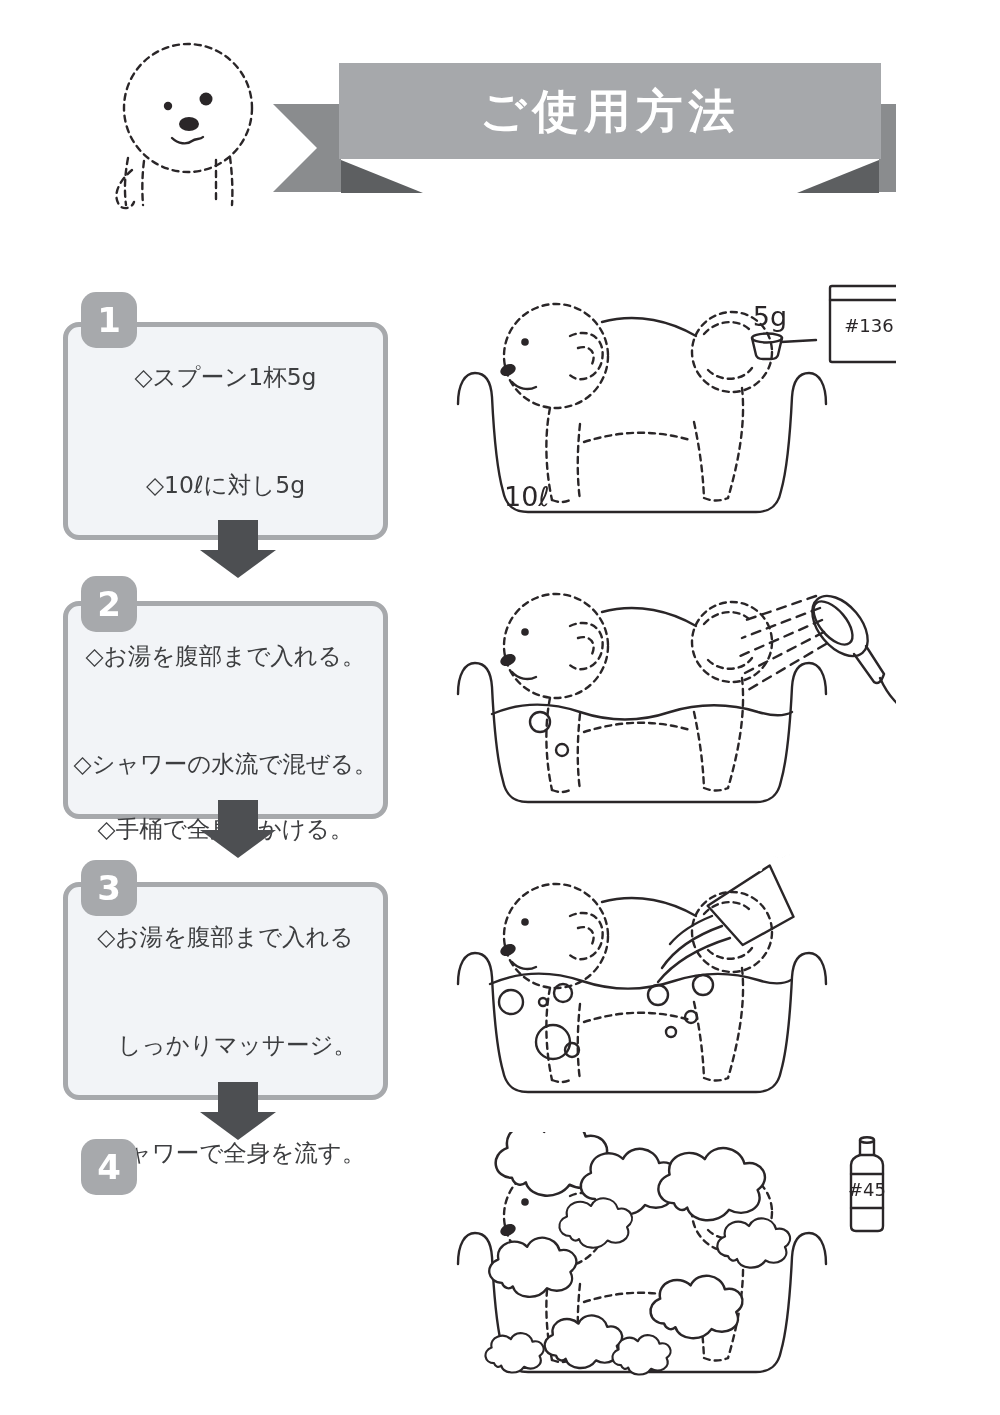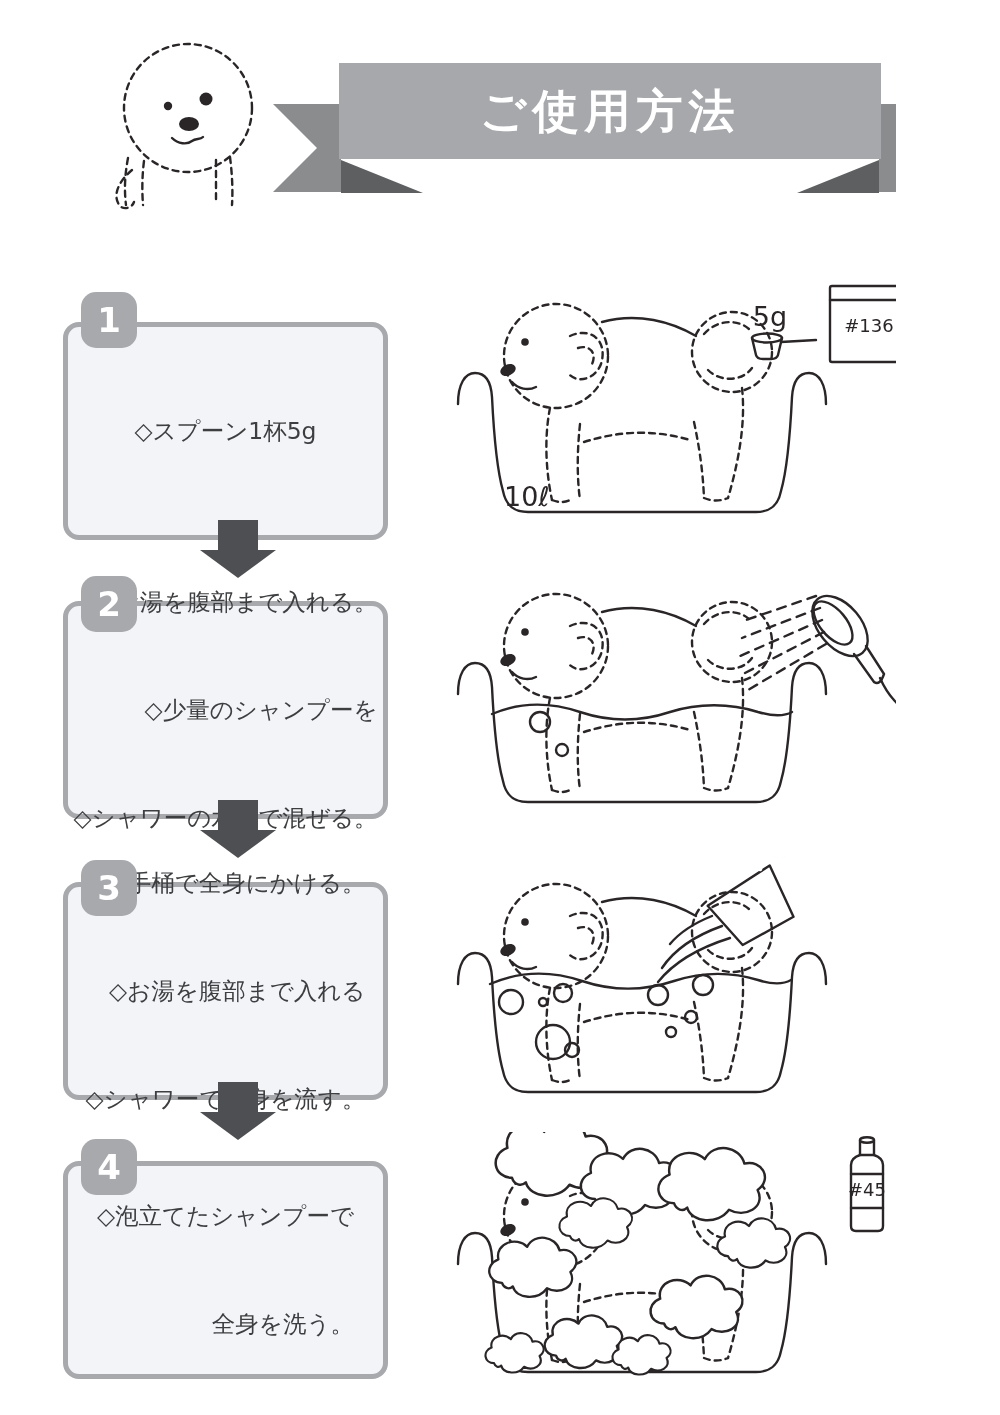--- a/index.html
+++ b/index.html
@@ -18,21 +18,21 @@
     position:absolute;left:81px;width:56px;height:56px;border-radius:15px;
     background:#a7a9ac;color:#fff;font-size:34px;font-weight:bold;
     display:flex;align-items:center;justify-content:center;z-index:3;
   }
   .box{
     position:absolute;left:63px;width:325px;height:218px;box-sizing:border-box;
     border:5px solid #a7a9ac;border-radius:16px;background:#f2f4f7;
     display:flex;align-items:center;justify-content:center;z-index:2;
   }
   .box-text{
-    color:#3d3e40;font-size:23.5px;line-height:36px;text-align:right;white-space:pre;
+    color:#3d3e40;font-size:23.5px;line-height:36px;text-align:center;white-space:pre;
   }
   .arrow{position:absolute;left:200px;width:76px;height:58px;z-index:4;}
   .arrow .stem{position:absolute;left:18px;top:0;width:40px;height:30px;background:#4d4f52;}
   .arrow .head{position:absolute;left:0;top:30px;width:0;height:0;
     border-left:38px solid transparent;border-right:38px solid transparent;
     border-top:28px solid #4d4f52;}
   
   .line{stroke:#2a2628;stroke-width:2.4;fill:none;stroke-linecap:round;stroke-linejoin:round;}
   .fluff{stroke:#2a2628;stroke-width:2.4;fill:none;stroke-linecap:round;stroke-linejoin:round;stroke-dasharray:6 5;}
   .ink{fill:#2a2628;stroke:none;}
@@ -95,20 +95,21 @@
     <polygon points="879,104 947,104 903,148 947,192 879,192" fill="#8a8c8e"></polygon>
     <polygon points="879,160 797,193 879,193" fill="#5d5f61"></polygon>
     <rect x="339" y="63" width="542" height="96" fill="#a6a8ab"></rect>
     <text class="banner-title" x="610" y="127" text-anchor="middle" fill="#ffffff">ご使用方法</text>
   </svg>
 
   <div class="badge" style="top:292px">1</div>
   <div class="box" style="top:322px">
     <div class="box-text">
       <div>◇スプーン1杯5g</div>
+      <div>◇10ℓに対し5g</div>
     </div>
   </div>
   <div class="arrow" style="top:520px">
     <div class="stem"></div>
     <div class="head"></div>
   </div>
   <svg class="abs" style="left:440px;top:272px" width="530" height="268" viewBox="0 0 530 268">
     <use href="#tub"></use>
     <use href="#dog"></use>
     <text class="art-label" x="64" y="234">10ℓ</text>
@@ -122,21 +123,20 @@
       <rect class="line" fill="#fff" x="390" y="14" width="78" height="76" rx="2"></rect>
       <path class="line" d="M390,28 L468,28"></path>
       <text class="art-label-sm" x="429" y="60" text-anchor="middle">#136</text>
     </g>
   </svg>
 
   <div class="badge" style="top:576px">2</div>
   <div class="box" style="top:601px">
     <div class="box-text">
       <div>◇お湯を腹部まで入れる。</div>
-      <div>◇少量のシャンプーを</div>
       <div>◇シャワーの水流で混ぜる。</div>
     </div>
   </div>
   <div class="arrow" style="top:800px">
     <div class="stem"></div>
     <div class="head"></div>
   </div>
   <svg class="abs" style="left:440px;top:562px" width="530" height="268" viewBox="0 0 530 268">
     <use href="#tub"></use>
     <path class="line" d="M52,152 C80,140 110,140 140,150 C170,160 200,160 230,150 C258,141 290,141 318,150 C335,155 345,154 352,150"></path>
@@ -156,20 +156,21 @@
         <path d="M386,82 L308,128"></path>
       </g>
     </g>
   </svg>
 
   <div class="badge" style="top:860px">3</div>
   <div class="box" style="top:882px">
     <div class="box-text">
       <div>◇手桶で全身にかける。</div>
       <div>◇お湯を腹部まで入れる</div>
+      <div>　しっかりマッサージ。</div>
       <div>◇シャワーで全身を流す。</div>
     </div>
   </div>
   <div class="arrow" style="top:1082px">
     <div class="stem"></div>
     <div class="head"></div>
   </div>
   <svg class="abs" style="left:440px;top:852px" width="530" height="268" viewBox="0 0 530 268">
     <use href="#tub"></use>
     <use href="#dog"></use>
@@ -189,26 +190,20 @@
         <path class="line" stroke-width="8" d="M28,-28 C38,-58 64,-56 64,-36 C64,-22 50,-20 46,-30"></path>
         <path stroke="#fff" stroke-width="4" fill="none" stroke-linecap="round" d="M28,-28 C38,-58 64,-56 64,-36 C64,-22 50,-20 46,-30"></path>
       </g>
       <path class="line" d="M290,86 C258,96 234,110 218,130"></path>
       <path class="line" d="M282,74 C254,84 234,98 222,116"></path>
       <path class="line" d="M272,64 C252,72 240,80 230,92"></path>
     </g>
   </svg>
 
   <div class="badge" style="top:1139px">4</div>
-  <div class="box" style="top:1161px">
-    <div class="box-text">
-      <div>◇泡立てたシャンプーで</div>
-      <div>　全身を洗う。</div>
-    </div>
-  </div>
   <svg class="abs" style="left:440px;top:1132px" width="530" height="268" viewBox="0 0 530 268">
     <use href="#tub"></use>
     <use href="#dog"></use>
     <g>
       <use href="#cloud" class="foam" stroke-width="1.1" transform="translate(118,32) scale(2.3)"></use>
       <use href="#cloud" class="foam" stroke-width="1.2" transform="translate(195,55) scale(2.0)"></use>
       <use href="#cloud" class="foam" stroke-width="1.1" transform="translate(278,58) scale(2.2)"></use>
       <use href="#cloud" class="foam" stroke-width="1.3" transform="translate(98,140) scale(1.8)"></use>
       <use href="#cloud" class="foam" stroke-width="1.4" transform="translate(160,95) scale(1.5)"></use>
       <use href="#cloud" class="foam" stroke-width="1.3" transform="translate(262,180) scale(1.9)"></use>

